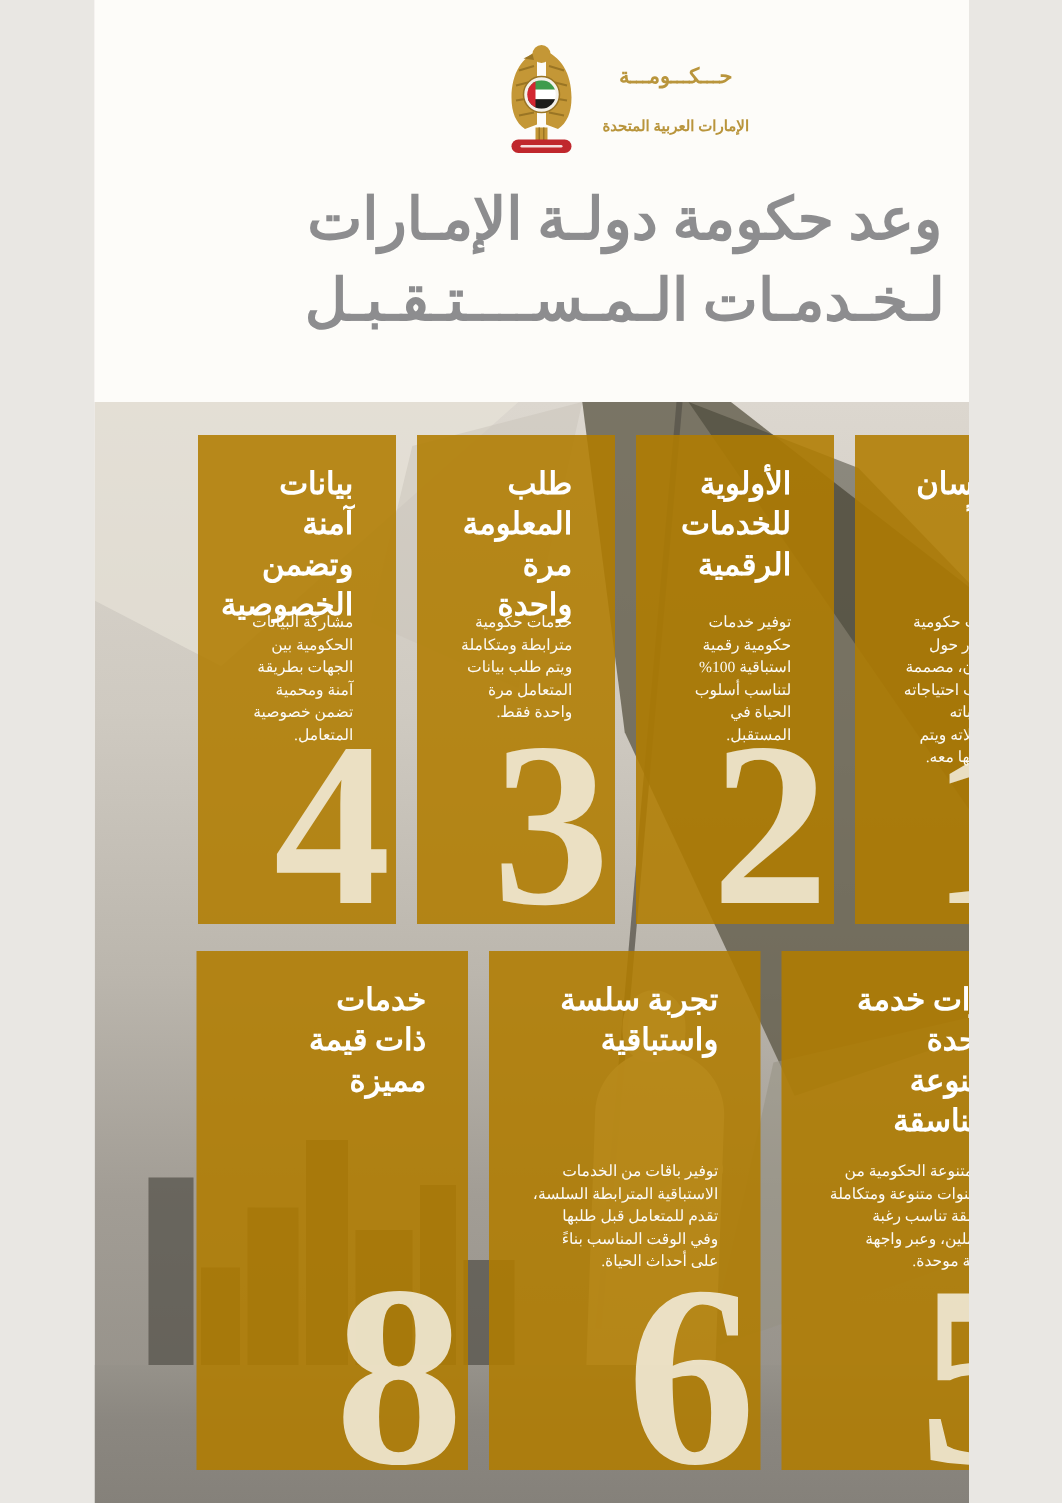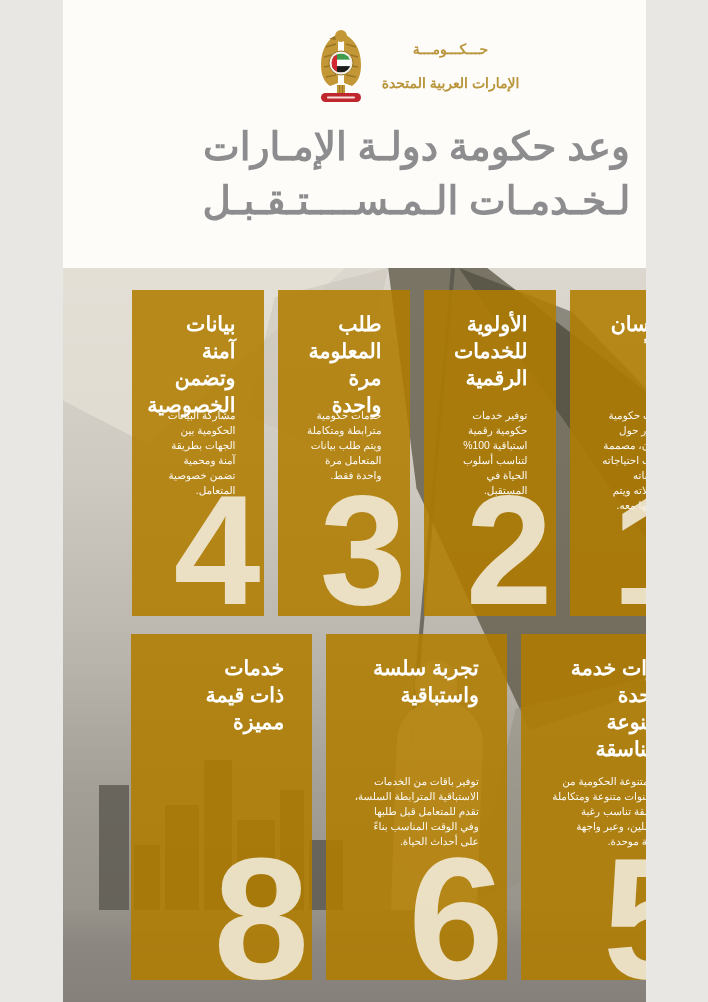--- a/index.html
+++ b/index.html
@@ -1,26 +1,26 @@
 <!DOCTYPE html>
 <html lang="ar"><head>
 <meta charset="utf-8">
 <style>
   html,body{margin:0;padding:0;background:#e9e7e3;}
   .poster{
     position:relative;width:583px;height:1002px;margin:0 auto;
     background:#fdfcf9;overflow:hidden;direction:rtl;
-    font-family:Liberation Sans, sans-serif;
+    font-family:Liberation Serif, serif;
   }
   
   .header{position:absolute;top:0;left:0;width:708px;height:268px;background:#fdfcf9;}
   .logo{display:flex;direction:ltr;justify-content:center;align-items:center;gap:14px;padding-top:27px;}
   .logo-text{text-align:center;color:#b9953c;}
   .gov-word{font-size:14px;font-weight:bold;letter-spacing:1px;}
-  .gov-name{font-size:14px;font-weight:bold;margin-top:18px;}
+  .gov-name{font-size:10px;font-weight:bold;margin-top:18px;}
   .title{margin-top:15px;text-align:center;color:#8d8d8f;font-weight:bold;
          font-size:39px;line-height:54px;white-space:nowrap;}
   
   .photo{position:absolute;top:268px;left:0;width:708px;height:734px;overflow:hidden;
     background:linear-gradient(180deg,#dcd7cf 0%,#cfcac1 28%,#bbb6ad 52%,#a29d95 72%,#908c84 100%);}
   .layer{position:absolute;}
   .flag-light{left:0;top:0;width:708px;height:734px;
     clip-path:polygon(0 0,40% 0,12% 24%,0 18%);background:rgba(232,227,216,.65);}
   .flag-mid{left:0;top:0;width:708px;height:734px;
     clip-path:polygon(30% 4%,46% 0,40% 26%,26% 20%);background:rgba(201,196,185,.5);}

